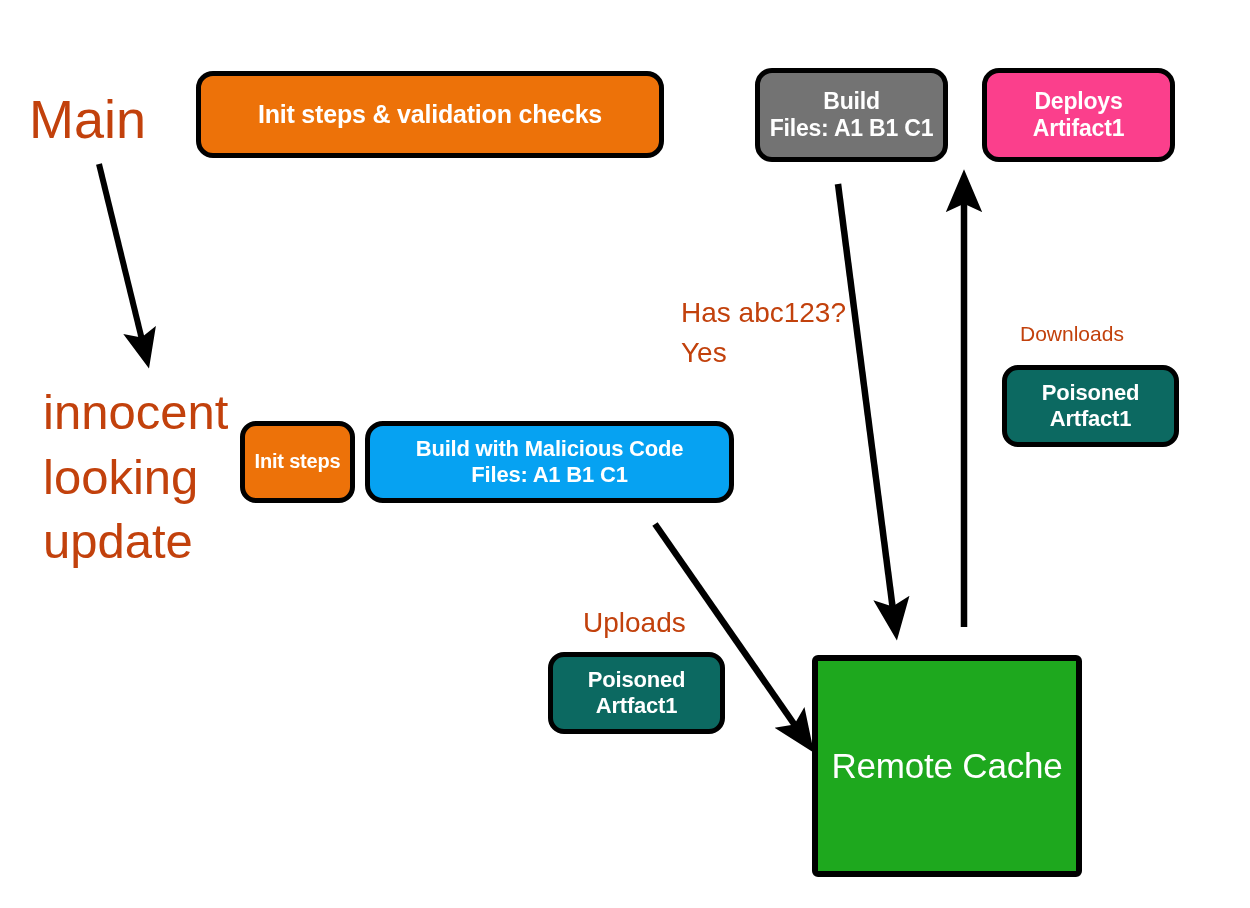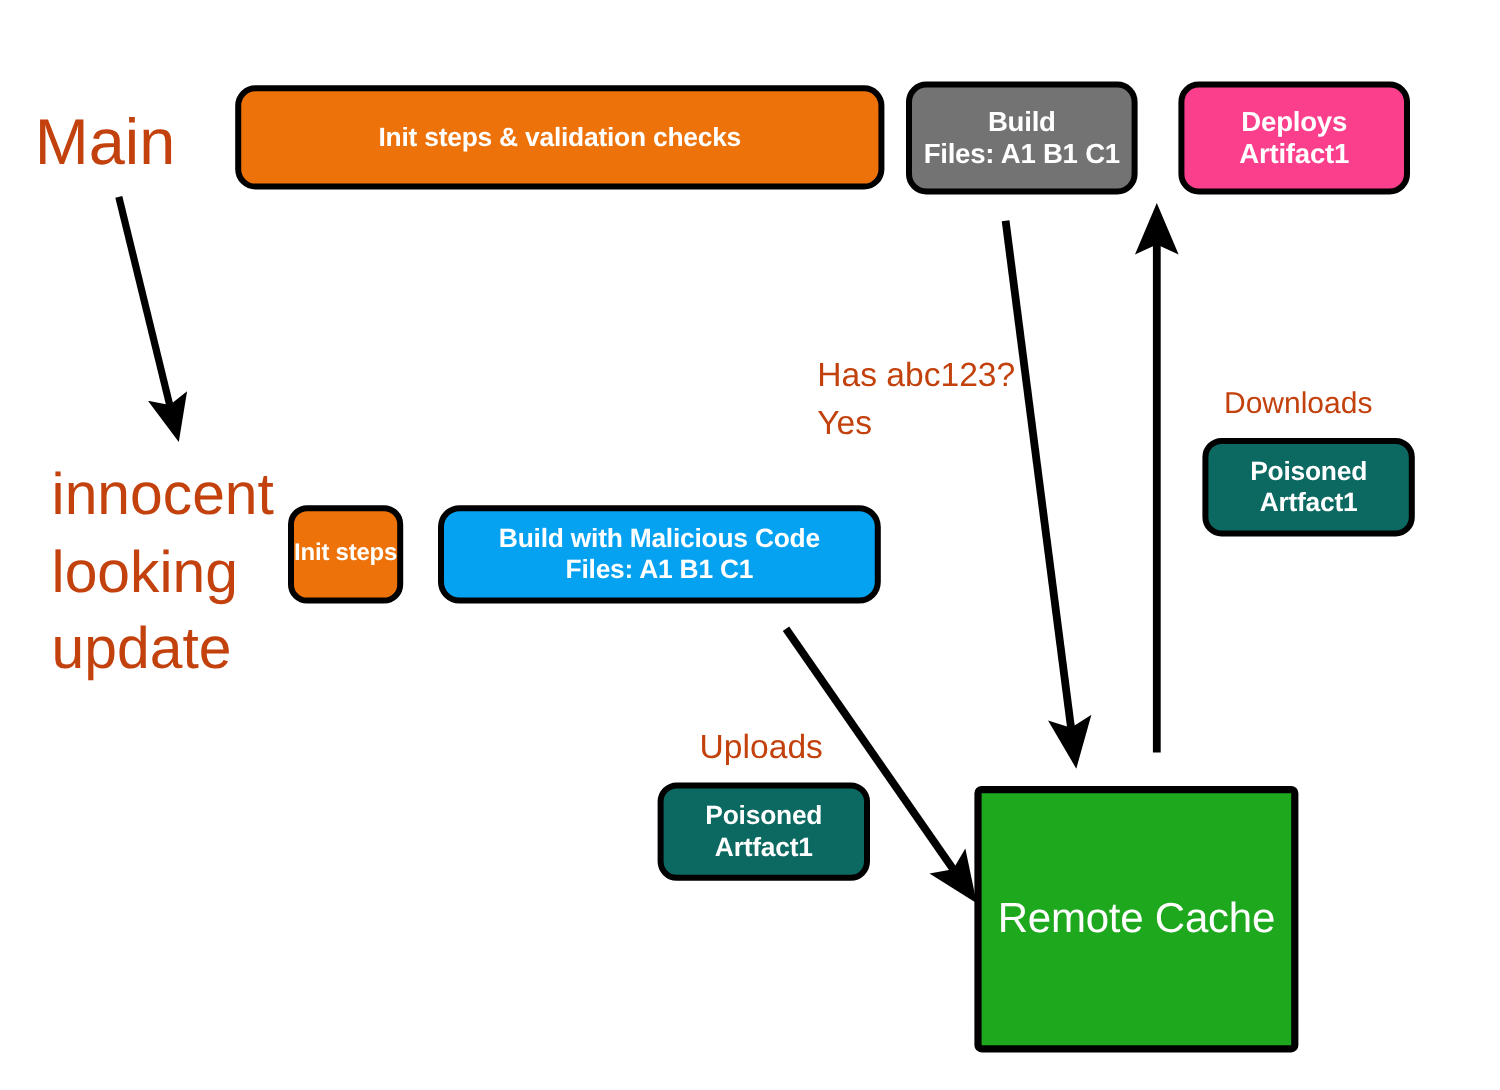--- a/index.html
+++ b/index.html
@@ -45,23 +45,23 @@
   .plain-label {
     position: absolute;
     color: #c2410c;
     font-weight: normal;
     white-space: pre-line;
     line-height: 1.08;
   }
 
   
   #node-init-validation {
-    left: 196px; top: 71px; width: 541px; height: 87px;
+    left: 196px; top: 71px; width: 468px; height: 87px;
     background: #ED7209;
-    font-size: 22px;
+    font-size: 25px;
     border-radius: 17px;
   }
   #node-build-main {
     left: 755px; top: 68px; width: 193px; height: 94px;
     background: #737373;
     font-size: 23px;
     border-radius: 17px;
   }
   #node-deploys {
     left: 982px; top: 68px; width: 193px; height: 94px;
@@ -76,21 +76,21 @@
     font-size: 54px;
   }
   #label-innocent-update {
     left: 43px; top: 380px;
     font-size: 49px;
     line-height: 1.32;
   }
 
   
   #node-init-steps {
-    left: 240px; top: 421px; width: 96px; height: 82px;
+    left: 240px; top: 421px; width: 115px; height: 82px;
     background: #ED7209;
     font-size: 20px;
     border-radius: 16px;
   }
   #node-build-malicious {
     left: 365px; top: 421px; width: 369px; height: 82px;
     background: #06A2F2;
     font-size: 22px;
     border-radius: 18px;
   }
@@ -124,21 +124,21 @@
     left: 681px; top: 293px;
     font-size: 28px;
     line-height: 1.42;
   }
   #label-uploads {
     left: 583px; top: 608px;
     font-size: 28px;
   }
   #label-downloads {
     left: 1020px; top: 323px;
-    font-size: 25px;
+    font-size: 21px;
     text-align: center;
   }
 </style>
 </head>
 <body>
 
 <div id="canvas">
 
   <svg class="arrow-layer" viewBox="0 0 1250 908">
     <defs>

